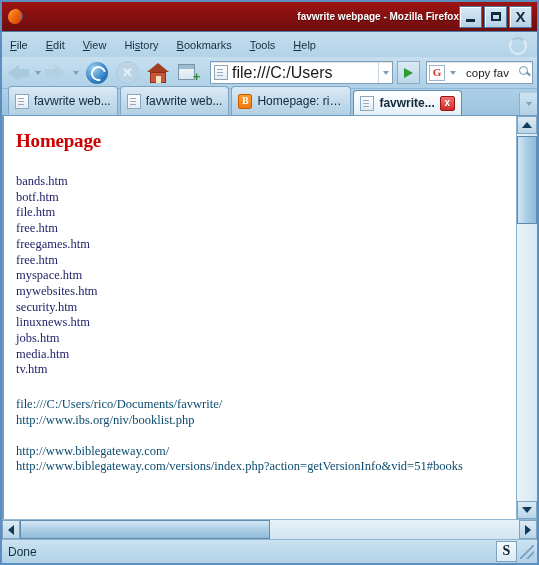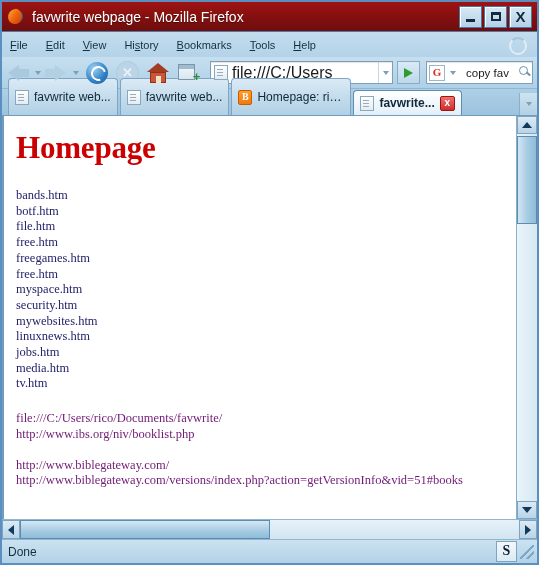--- a/index.html
+++ b/index.html
@@ -42,27 +42,28 @@
   }
   .ff-logo .fox {
     position: absolute; left: 0px; top: 1px;
     width: 14px; height: 15px;
     background: linear-gradient(135deg, #ffb13d 0%, #f06a10 45%, #c63d05 100%);
     border-radius: 58% 42% 48% 52% / 55% 50% 50% 45%;
     transform: rotate(-8deg);
   }
   .title-text {
     color: #ffffff;
-    font-size: 14px;
-    font-weight: normal;
+    font-size: 10px;
+    font-weight: bold;
     letter-spacing: 0px;
     white-space: nowrap;
     text-shadow: 0 1px 0 rgba(0,0,0,.45);
     flex: 1 1 auto;
     overflow: hidden;
+    text-align: right;
   }
   .wbtns { display: flex; gap: 2px; flex: 0 0 auto; margin-right: 2px; }
   .wbtn {
     width: 21px; height: 20px;
     background: linear-gradient(to bottom, #d7e8f4 0%, #b6d2e6 100%);
     border: 1px solid #4a78a4;
     box-shadow: inset 1px 1px 0 #ffffff;
     display: flex; align-items: center; justify-content: center;
     color: #0d2236;
     font-size: 12px;
@@ -256,21 +257,21 @@
 
   
   .tabbar {
     height: 27px; flex: 0 0 27px;
     display: flex; align-items: flex-end;
     padding-left: 6px; box-sizing: border-box;
     background: linear-gradient(to bottom,#aecfe6 0%, #9cc3de 100%);
     border-bottom: 1px solid #6f9cbf;
   }
   .tab {
-    height: 37px; margin-right: 2px;
+    height: 29px; margin-right: 2px;
     display: flex; align-items: center;
     padding: 0 6px; box-sizing: border-box;
     background: linear-gradient(to bottom, #dbeaf5 0%, #c2dbec 55%, #b2d0e4 100%);
     border: 1px solid #7ea6c4;
     border-bottom: none;
     border-radius: 4px 4px 0 0;
     font-size: 12px; color: #10283a;
     white-space: nowrap; overflow: hidden;
     max-width: 120px;
   }
@@ -325,35 +326,35 @@
     flex: 1 1 auto;
     background: #ffffff;
     padding: 14px 0 0 12px;
     box-sizing: border-box;
     overflow: hidden;
     font-family: "Liberation Serif", serif;
   }
   .page h1 {
     margin: 0 0 22px 0;
     color: #cc0000;
-    font-size: 31px;
+    font-size: 19px;
     font-family: "Liberation Serif", serif;
     font-weight: bold;
     letter-spacing: -0.2px;
   }
   .filelist {
     font-size: 12.5px;
     color: #23236b;
     line-height: 15.7px;
     font-family: "Liberation Serif", serif;
   }
   .filelist div { white-space: nowrap; }
   .urlblock {
     font-size: 12.5px;
-    color: #701a75;
+    color: #0c4a6e;
     line-height: 15.7px;
     font-family: "Liberation Serif", serif;
     margin-top: 19px;
   }
   .urlblock div { white-space: nowrap; }
   .urlblock .gap { height: 15px; }
 
   
   .vscroll {
     width: 20px; flex: 0 0 20px;
@@ -527,22 +528,22 @@
     <div class="page">
       <h1>Homepage</h1>
       <div class="filelist">
         <div>bands.htm</div>
         <div>botf.htm</div>
         <div>file.htm</div>
         <div>free.htm</div>
         <div>freegames.htm</div>
         <div>free.htm</div>
         <div>myspace.htm</div>
+        <div>mywebsites.htm</div>
         <div>security.htm</div>
-        <div>mywebsites.htm</div>
         <div>linuxnews.htm</div>
         <div>jobs.htm</div>
         <div>media.htm</div>
         <div>tv.htm</div>
       </div>
       <div class="urlblock">
         <div>file:///C:/Users/rico/Documents/favwrite/</div>
         <div>http://www.ibs.org/niv/booklist.php</div>
         <div class="gap"></div>
         <div>http://www.biblegateway.com/</div>

